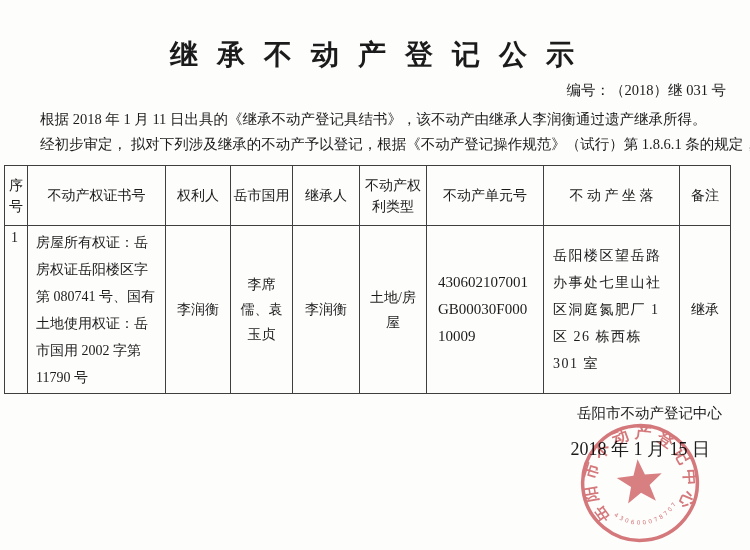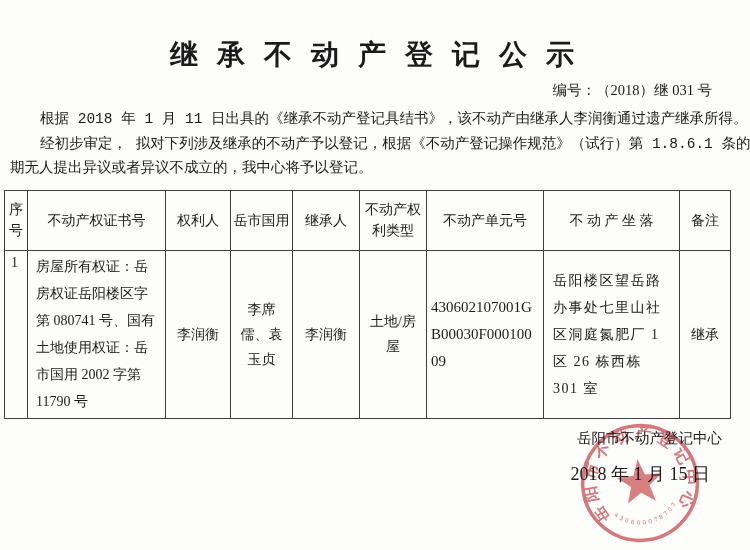--- a/index.html
+++ b/index.html
@@ -14,24 +14,24 @@
   .page-title {
     margin-top: 36px;
     text-align: center;
     font-size: 28px;
     font-weight: bold;
     letter-spacing: 6px;
   }
   .doc-number {
     margin-top: 7px;
     text-align: right;
-    padding-right: 38px;
+    padding-right: 24px;
     font-size: 14.5px;
   }
-  .body-text { margin-top: 7px; font-size: 14.5px; font-family: Liberation Mono, monospace; }
+  .body-text { margin-top: 7px; font-size: 14.5px; }
   .line {
     line-height: 24.6px;
     white-space: nowrap;
     overflow: hidden;
     padding: 0 10px;
   }
   .line.indent { padding-left: 40px; }
 
   table.notice-table {
     border-collapse: collapse;
@@ -49,21 +49,21 @@
     text-align: center;
     vertical-align: middle;
     line-height: 21px;
     padding: 2px;
   }
   .notice-table thead tr { height: 60px; }
   .notice-table tbody tr { height: 168px; }
   td.seq-cell { vertical-align: top; text-align: left; padding: 4px 0 0 6px; }
   td.cert-cell { text-align: left; vertical-align: middle; padding: 0 8px; line-height: 27px; }
   td.center-cell { text-align: center; vertical-align: middle; line-height: 25px; padding: 0 8px; }
-  td.unit-cell { text-align: left; vertical-align: middle; padding: 0 4px; word-break: break-all; line-height: 27px; font-size: 15px; }
+  td.unit-cell { text-align: left; vertical-align: middle; padding: 0 11px; word-break: break-all; line-height: 27px; font-size: 15px; }
   td.loc-cell { text-align: left; vertical-align: middle; padding: 15px 9px; line-height: 27px; letter-spacing: 1.5px; }
 
   .footer-org { margin-top: 10px; text-align: right; padding-right: 28px; font-size: 14.5px; }
   .footer-date { margin-top: 14px; text-align: right; padding-right: 40px; font-size: 18px; }
 
   .seal {
     position: absolute;
     left: 578px; top: 421px;
     width: 124px; height: 124px;
     mix-blend-mode: multiply;
@@ -74,21 +74,20 @@
 </head>
 <body>
 
 <div class="page-title">继 承 不 动 产 登 记 公 示</div>
 
 <div class="doc-number">编号：（2018）继 031 号</div>
 
 <div class="body-text">
   <div class="line indent">根据 2018 年 1 月 11 日出具的《继承不动产登记具结书》，该不动产由继承人李润衡通过遗产继承所得。</div>
   <div class="line indent">经初步审定，  拟对下列涉及继承的不动产予以登记，根据《不动产登记操作规范》（试行）第 1.8.6.1 条的规定，</div>
-  <div class="line">期无人提出异议或者异议不成立的，我中心将予以登记。</div>
 </div>
 
 <table class="notice-table">
   <colgroup>
     <col style="width:23px">
       <col style="width:138px">
       <col style="width:65px">
     <col style="width:62px">
       <col style="width:67px">
       <col style="width:67px">

